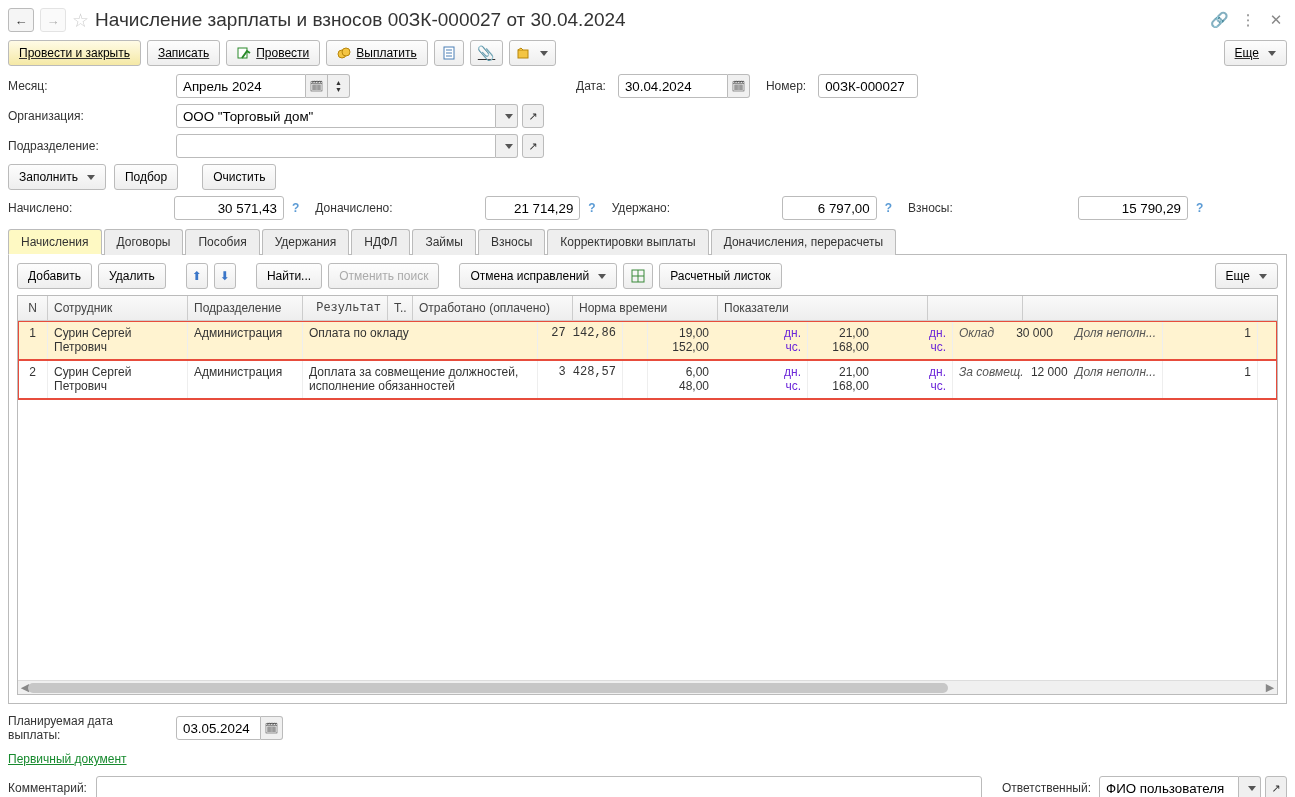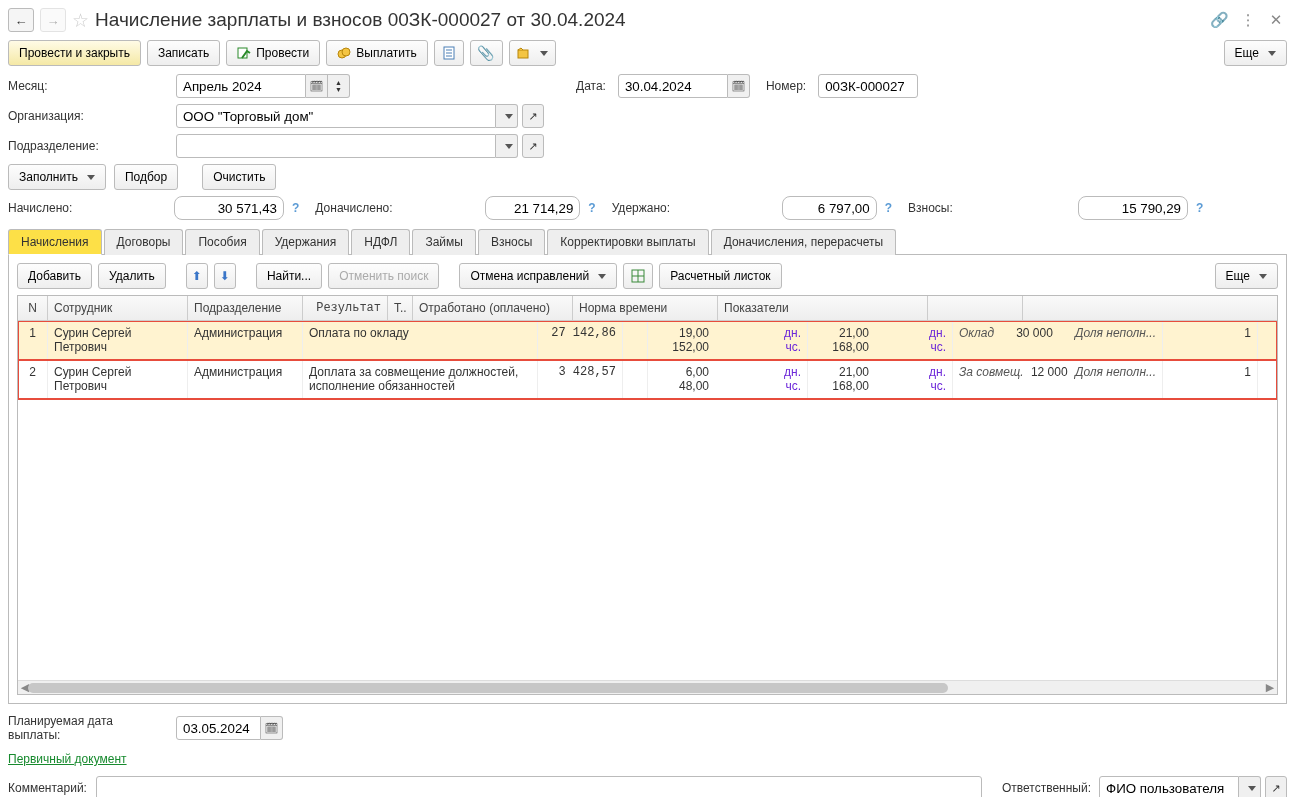--- a/index.html
+++ b/index.html
@@ -5,46 +5,46 @@
 * { box-sizing: border-box; font-family: Arial, sans-serif; }
 body { margin: 0; padding: 8px; background: #fff; font-size: 12px; color: #333; }
 
 .title-row { display: flex; align-items: center; gap: 6px; margin-bottom: 8px; }
 .nav-btn { width: 26px; height: 24px; border: 1px solid #bbb; border-radius: 3px; background: #f5f5f5; display: flex; align-items: center; justify-content: center; cursor: pointer; font-size: 13px; }
 .nav-btn.disabled { opacity: .4; cursor: default; }
 .star-icon { color: #ccc; font-size: 19px; cursor: pointer; }
 .title-text { font-size: 19px; font-weight: 400; color: #333; flex: 1; }
 .icon-btn { width: 22px; height: 22px; display: flex; align-items: center; justify-content: center; cursor: pointer; color: #888; font-size: 15px; }
 
-.toolbar { display: flex; gap: 6px; align-items: center; margin-bottom: 8px; }
+.toolbar { display: flex; gap: 6px; align-items: center; margin-bottom: 8px; text-decoration: underline; }
 .btn { border: 1px solid #bbb; border-radius: 3px; background: linear-gradient(#fdfdfd,#eee); padding: 4px 10px; height: 26px; cursor: pointer; font-size: 12px; display: inline-flex; align-items: center; gap: 5px; }
 .btn.disabled { color: #aaa; cursor: default; }
 .btn-icon-only { padding: 4px 7px; }
 .spacer { flex: 1; }
 .btn-yellow { background: linear-gradient(#fffbe6,#f5e9a6); }
 
 .form-row { display: flex; align-items: center; gap: 8px; margin-bottom: 6px; }
 .lbl { width: 160px; }
 .lbl.short { width: auto; margin-right: 4px; }
 .field-group { display: flex; }
 .text-input { border: 1px solid #bbb; border-radius: 3px 0 0 3px; padding: 3px 6px; height: 24px; background: #fff; }
 .text-input.r3 { border-radius: 3px; }
 .input-btn { border: 1px solid #bbb; border-left: none; background: #f0f0f0; height: 24px; width: 22px; display: flex; align-items: center; justify-content: center; cursor: pointer; font-size: 11px; }
 .input-btn.last { border-radius: 0 3px 3px 0; }
 .input-btn.sep { border-left: 1px solid #bbb; margin-left: 4px; border-radius: 3px; }
 .month-input { width: 130px; }
 
 .totals-row { display: flex; align-items: center; gap: 6px; margin-bottom: 8px; }
 .totals-row .lbl { width: 160px; }
-.num-input { border: 1px solid #bbb; border-radius: 8px; padding: 3px 6px; width: 110px; text-align: right; height: 24px; }
+.num-input { border: 1px solid #bbb; border-radius: 3px; padding: 3px 6px; width: 110px; text-align: right; height: 24px; }
 .qmark { color: #5b9bd5; cursor: pointer; font-weight: bold; margin-left: 2px; margin-right: 10px; }
 
 .tabs { display: flex; border-bottom: 1px solid #bbb; }
 .tab { padding: 5px 12px; border: 1px solid #bbb; border-bottom: none; background: #eee; margin-right: 2px; border-radius: 3px 3px 0 0; cursor: pointer; position: relative; top: 1px; }
-.tab.active { background: #fde047; border-bottom: 1px solid #fff; }
+.tab.active { background: #fef9c3; border-bottom: 1px solid #fff; }
 
 .tab-body { border: 1px solid #bbb; border-top: none; padding: 8px; }
 .tab-toolbar { display: flex; gap: 6px; align-items: center; margin-bottom: 6px; }
 .arrow-btn { width: 22px; padding: 4px 0; justify-content: center; }
 
 .grid-wrap { border: 1px solid #bbb; position: relative; height: 400px; overflow: hidden; display: flex; flex-direction: column; }
 .grid-head { display: flex; background: linear-gradient(#fafafa,#eee); border-bottom: 1px solid #ccc; }
 .gh { padding: 5px 6px; border-right: 1px solid #ccc; font-size: 12px; color: #444; }
 .grid-body { flex: 1; overflow: auto; position: relative; }
 .grow { display: flex; font-size: 12px; }

